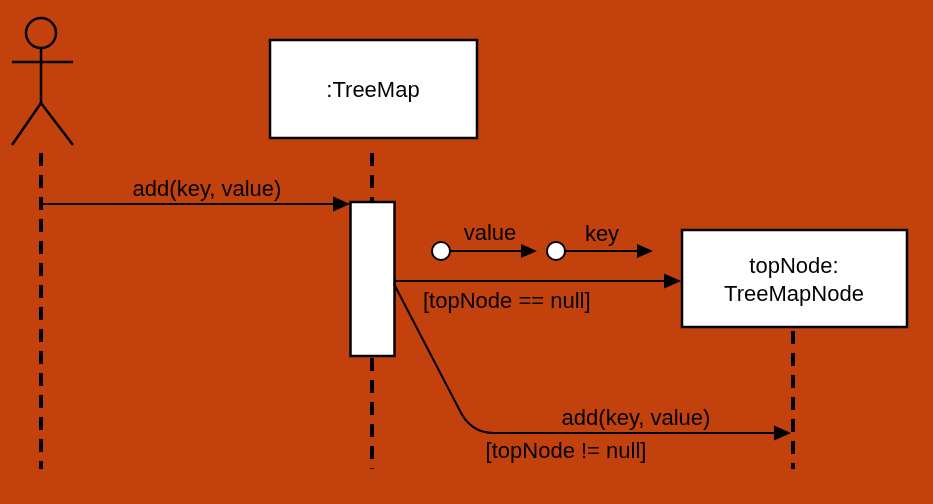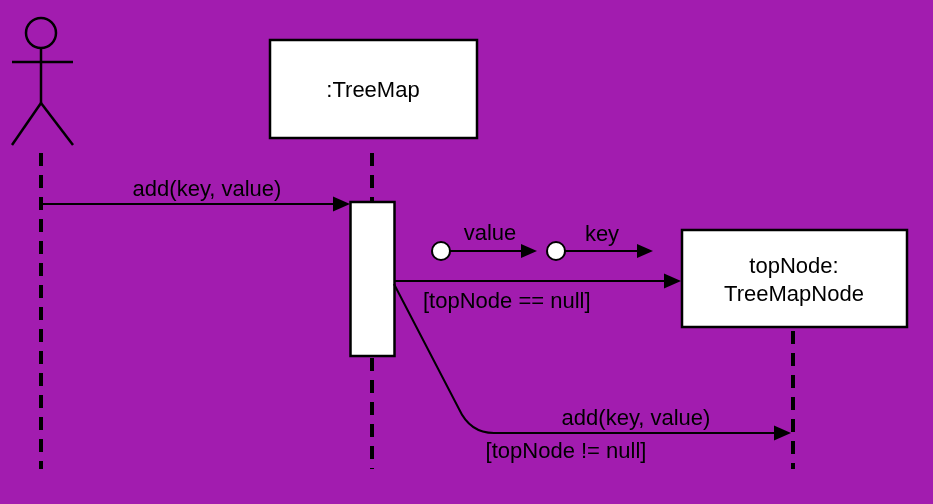--- a/index.html
+++ b/index.html
@@ -4,21 +4,21 @@
 <style>
   html, body {
     margin: 0;
     padding: 0;
     background: #ffffff;
   }
   .canvas {
     position: relative;
     width: 933px;
     height: 504px;
-    background: #a21caf;
+    background: #c2410c;
     overflow: hidden;
   }
   svg {
     display: block;
     width: 933px;
     height: 504px;
   }
   .label {
     font-family: "Liberation Sans", sans-serif;
     font-size: 22px;

